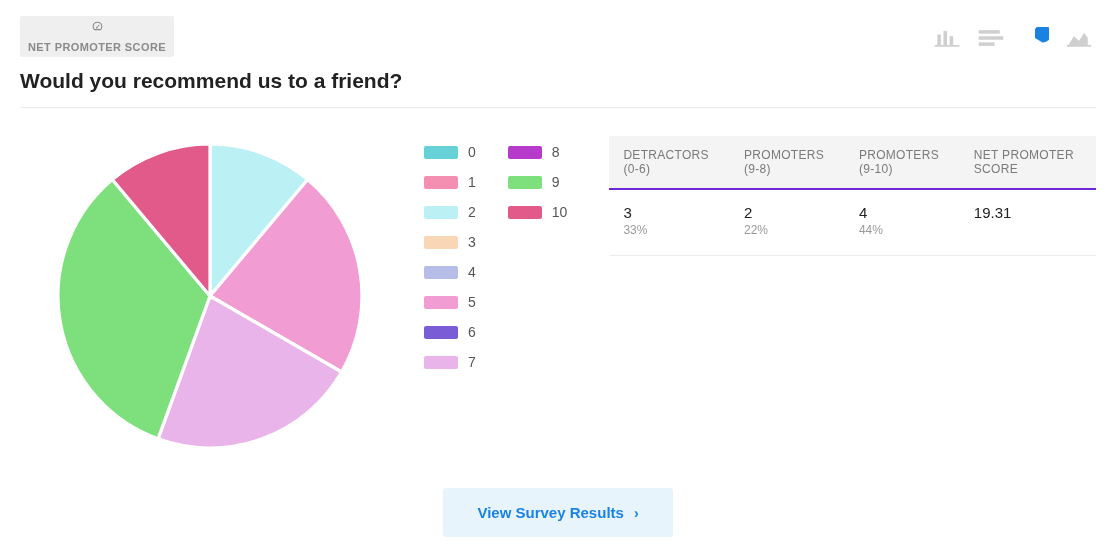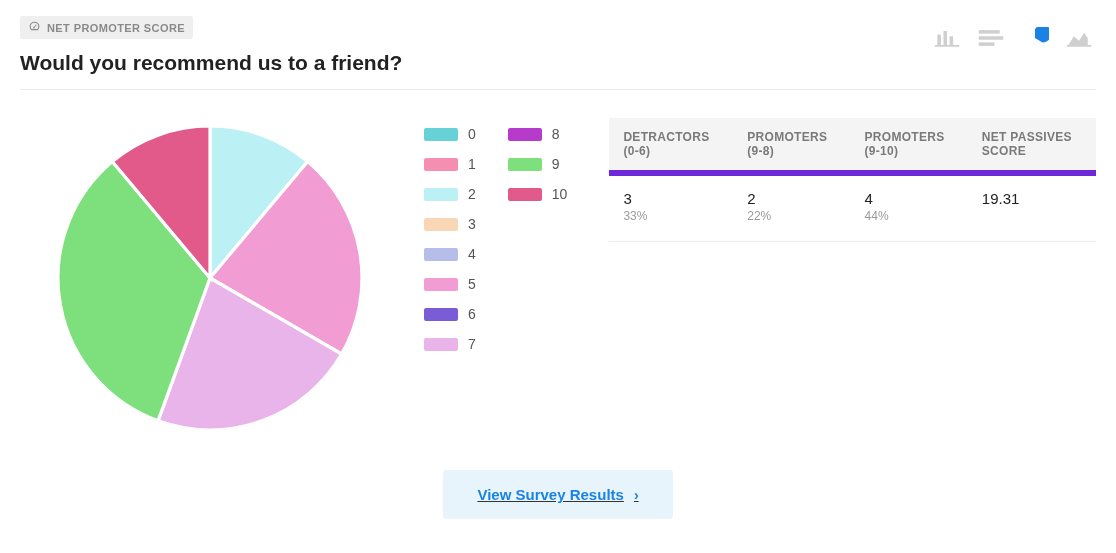--- a/index.html
+++ b/index.html
@@ -15,20 +15,21 @@
     display: inline-flex;
     align-items: center;
     gap: 6px;
     background: #efefef;
     color: #8a8a8a;
     font-size: 11px;
     font-weight: 700;
     letter-spacing: 0.4px;
     padding: 4px 8px;
     border-radius: 2px;
+    flex-direction: column;
   }
   .badge svg { width: 13px; height: 13px; fill: #8a8a8a; }
   .title {
     font-size: 21px;
     font-weight: 600;
     color: #222;
     margin-top: 12px;
   }
   .chart-type-icons {
     position: absolute;
@@ -87,40 +88,39 @@
     min-width: 400px;
   }
   .nps-table {
     width: 100%;
     border-collapse: collapse;
     font-size: 13px;
   }
   .nps-table thead th {
     background: #f4f4f4;
     color: #7a7a7a;
-    font-weight: 700;
+    font-weight: 400;
     font-size: 12px;
     text-align: left;
     padding: 12px 14px;
     letter-spacing: 0.3px;
-    border-bottom: 6px solid #6d28d9;
+    border-bottom: 2px solid #6d28d9;
     vertical-align: top;
   }
   .nps-table tbody td {
     padding: 14px 14px 18px 14px;
     vertical-align: top;
     border-bottom: 1px solid #ececec;
   }
   .nps-val { font-size: 15px; color: #222; display: block; }
   .nps-pct { font-size: 12px; color: #9a9a9a; display: block; margin-top: 2px; }
   .footer {
     display: flex;
     justify-content: center;
     margin-top: 32px;
-    text-decoration: underline;
   }
   .view-btn {
     background: #e8f4fc;
     color: #1a82e2;
     font-weight: 700;
     font-size: 15px;
     padding: 16px 34px;
     border: none;
     border-radius: 3px;
     cursor: pointer;
@@ -262,21 +262,21 @@
           </th>
           <th>
             <span>PROMOTERS</span><br>
             <span>(9-8)</span>
           </th>
           <th>
             <span>PROMOTERS</span><br>
             <span>(9-10)</span>
           </th>
           <th>
-            <span>NET PASSIVES</span><br>
+            <span>NET PROMOTER</span><br>
             <span>SCORE</span>
           </th>
         </tr>
       </thead>
       <tbody>
         <tr>
           <td>
             <span class="nps-val">3</span>
             <span class="nps-pct">33%</span>
           </td>

